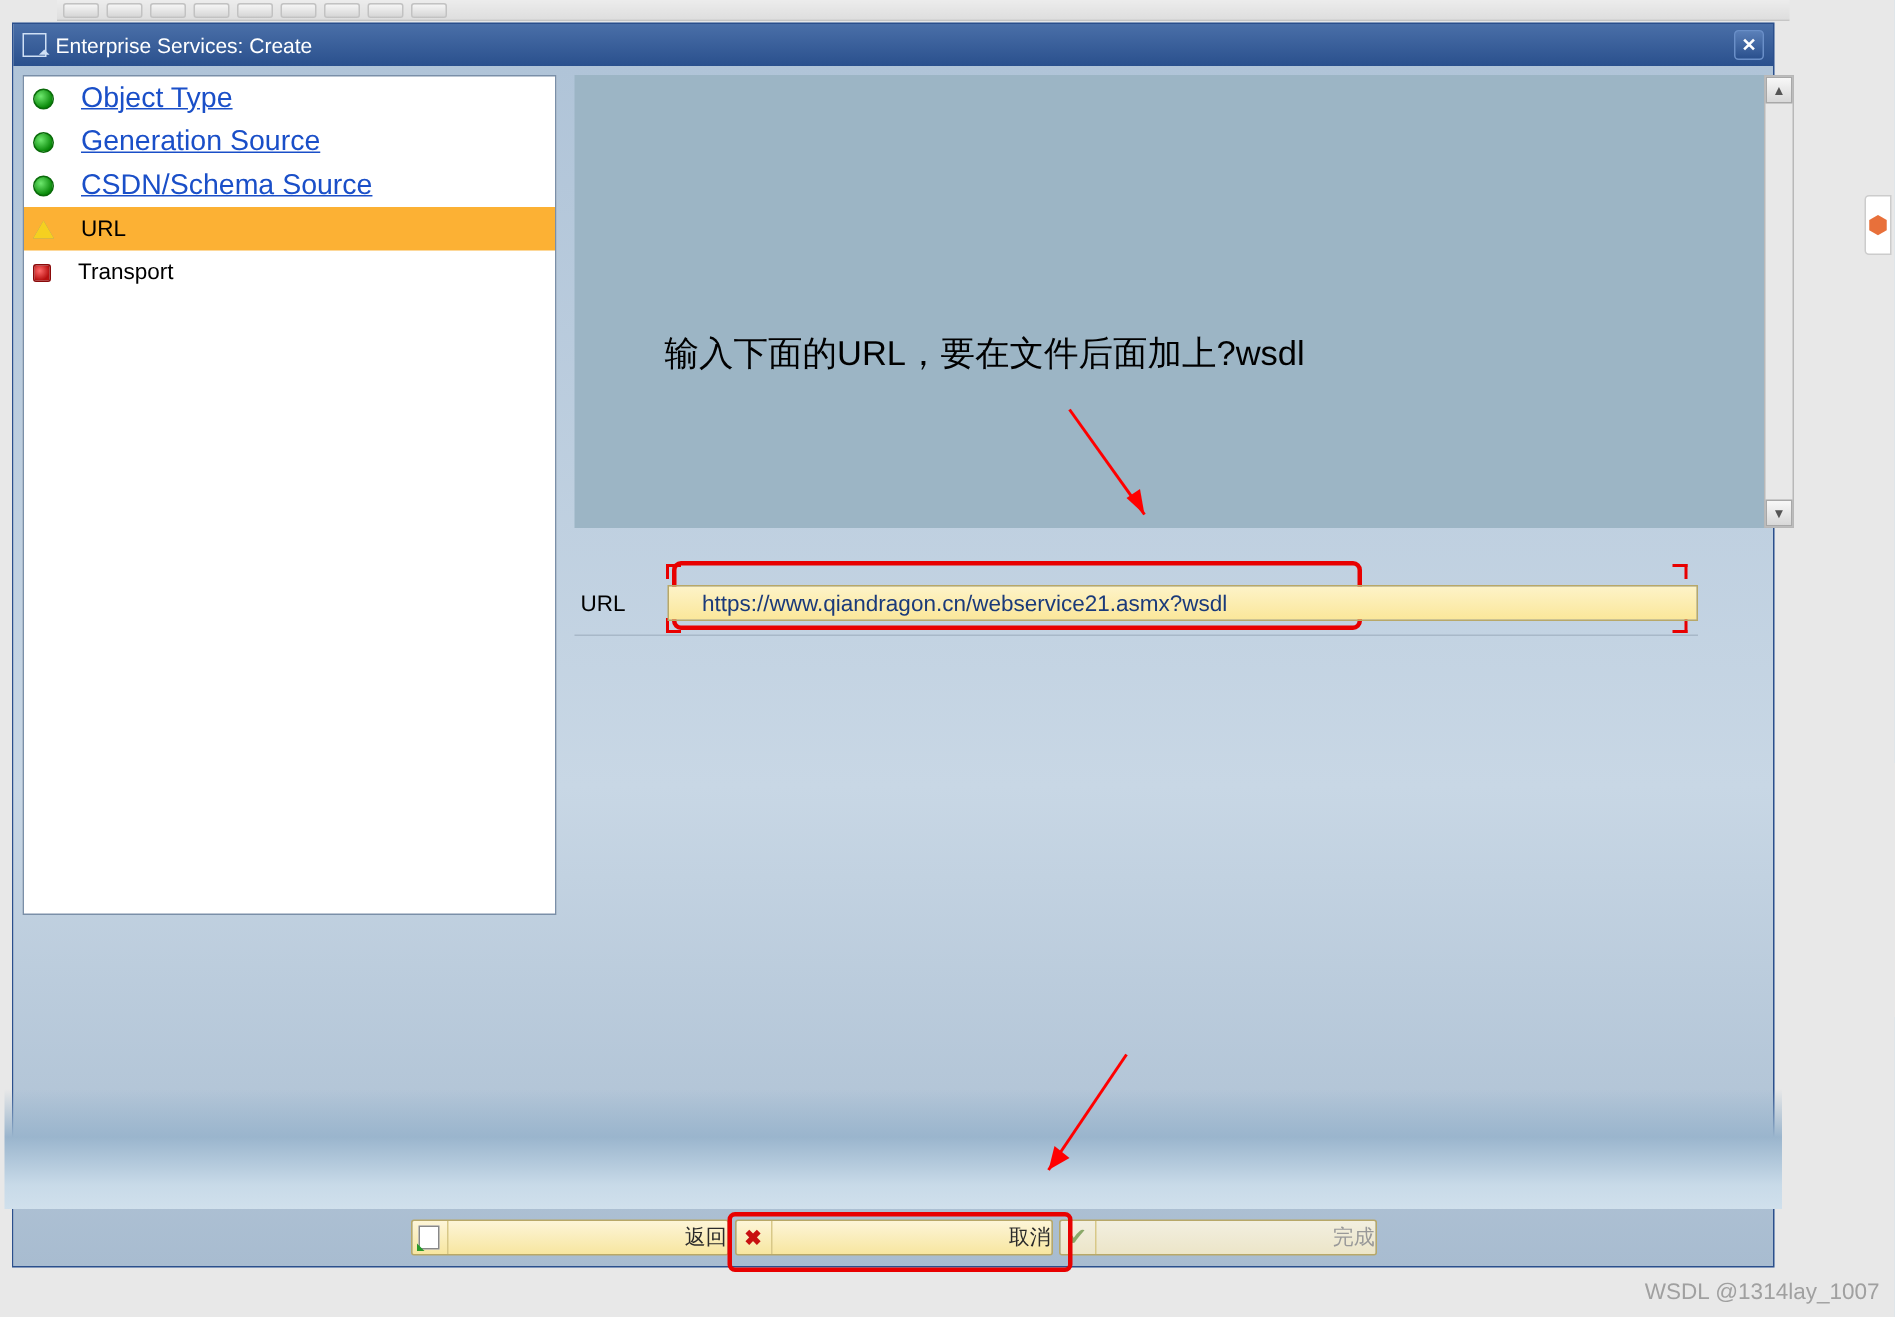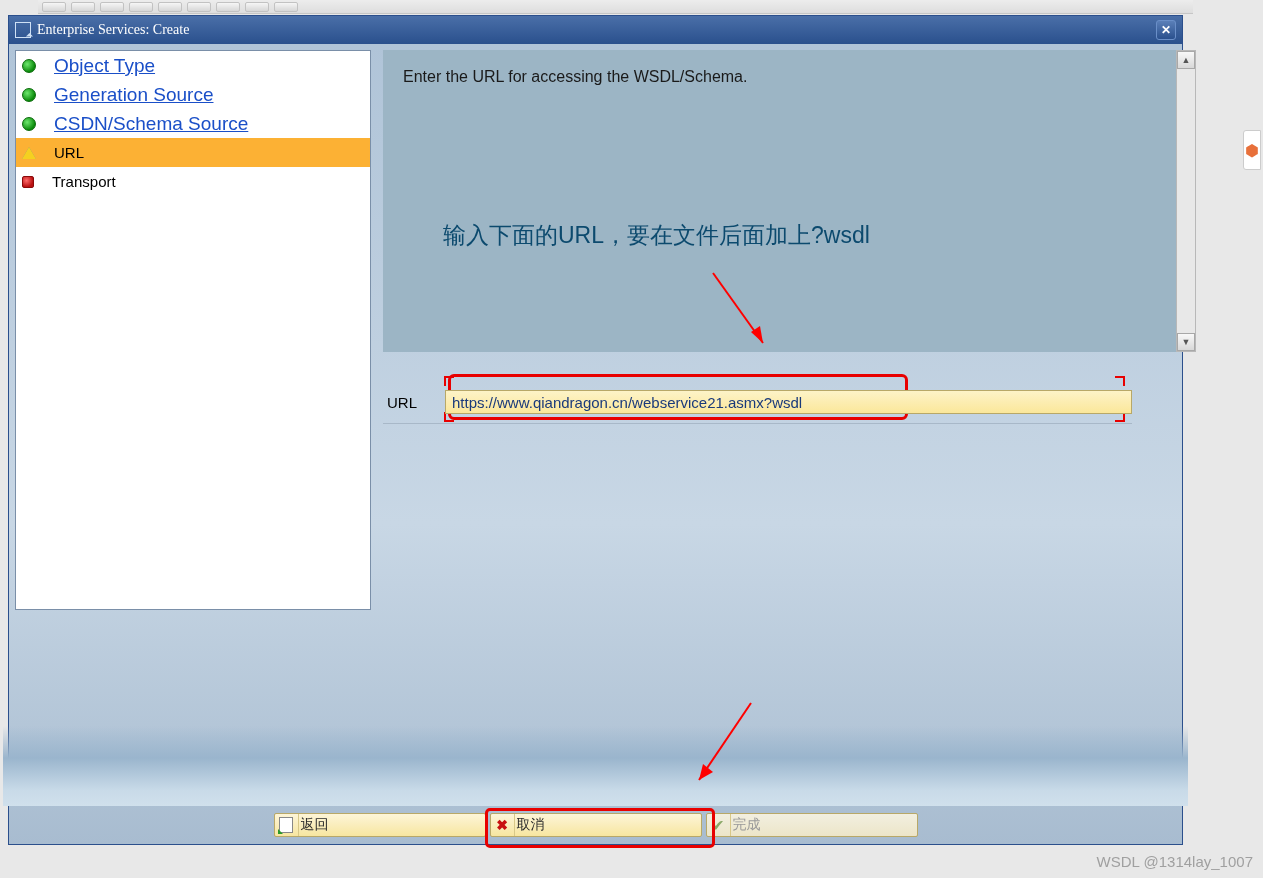--- a/index.html
+++ b/index.html
@@ -39,21 +39,20 @@
       flex-direction: column;
     }
     .titlebar {
       height: 28px;
       background: linear-gradient(to bottom, #4a6fa8 0%, #2a508d 100%);
       display: flex;
       align-items: center;
       padding: 0 6px;
       color: #fff;
       font-size: 14px;
-      font-family: Liberation Serif, serif;
     }
     .titlebar .title-icon {
       width: 16px; height: 16px; margin-right: 6px;
       border: 1px solid #cfe0f5;
       position: relative;
     }
     .titlebar .title-icon::after {
       content: "";
       position: absolute;
       right: -2px; bottom: -2px;
@@ -151,21 +150,21 @@
       height: 18px;
       background: linear-gradient(#f8f8f8, #d8d8d8);
       border: 1px solid #a8a8a8;
       display: flex; align-items: center; justify-content: center;
       font-size: 9px; color: #555;
       cursor: pointer;
     }
     .annotation-text {
       position: absolute;
       left: 60px; top: 170px;
-      color: #0c4a6e;
+      color: #000000;
       font-size: 23px;
       font-family: "Microsoft YaHei", sans-serif;
     }
     .arrow1 {
       position: absolute;
       left: 320px; top: 218px;
       width: 90px; height: 90px;
     }
     .arrow1 line, .arrow2 line { stroke: #ff0000; stroke-width: 2; }
     .arrow1 polygon, .arrow2 polygon { fill: #ff0000; }
@@ -181,21 +180,21 @@
     }
     .url-label { font-size: 15px; color: #000; }
     .url-input-wrap {
       position: relative;
       flex: 1;
       margin-right: 44px;
     }
     .url-input {
       width: 100%;
       height: 24px;
-      padding: 2px 6px;
+      padding: 2px 22px;
       font-size: 15px;
       background: linear-gradient(#fdf3c8, #fbe79a);
       border: 1px solid #b8a868;
       color: #1a3a7a;
     }
     .url-underline {
       position: absolute;
       left: 0; right: 44px; bottom: -8px;
       height: 1px;
       background: #a8b8c8;
@@ -241,21 +240,21 @@
       cursor: pointer;
       position: relative;
     }
     .sap-btn.disabled { color: #999; background: linear-gradient(#f2efe0,#ece5c8); cursor: default;}
     .sap-btn .btn-icon {
       width: 24px; height: 22px;
       display: flex; align-items: center; justify-content: center;
       border-right: 1px solid #d8c888;
       margin-right: 2px;
     }
-    .sap-btn .btn-label { flex:1; text-align:left; }
+    .sap-btn .btn-label { flex:1; text-align:right; }
     .doc-icon {
       width: 14px; height: 16px; background: #fff; border: 1px solid #888;
       position: relative;
     }
     .doc-icon::after{
       content:""; position:absolute; right:-2px; bottom:-2px;
       width:0;height:0;
       border-left:5px solid transparent;
       border-bottom:5px solid #2a9a2a;
     }
@@ -340,21 +339,20 @@
           <span class="step-label">URL</span>
         </div>
         <div class="sidebar-item">
           <span class="step-icon red"></span>
           <span class="step-label">Transport</span>
         </div>
       </div>
 
       <div class="content">
         <div class="instruction-panel">
-          <span>Enter the URL for accessing the WSDL/Schema.</span>
           <div class="annotation-text">输入下面的URL，要在文件后面加上?wsdl</div>
           <svg class="arrow1" viewBox="0 0 90 90">
             <line x1="10" y1="5" x2="60" y2="75"></line>
             <polygon points="60,75 48,64 57,58"></polygon>
           </svg>
           <div class="scrollbar-v">
             <div class="scroll-btn">▲</div>
             <div class="scroll-btn">▼</div>
           </div>
         </div>

